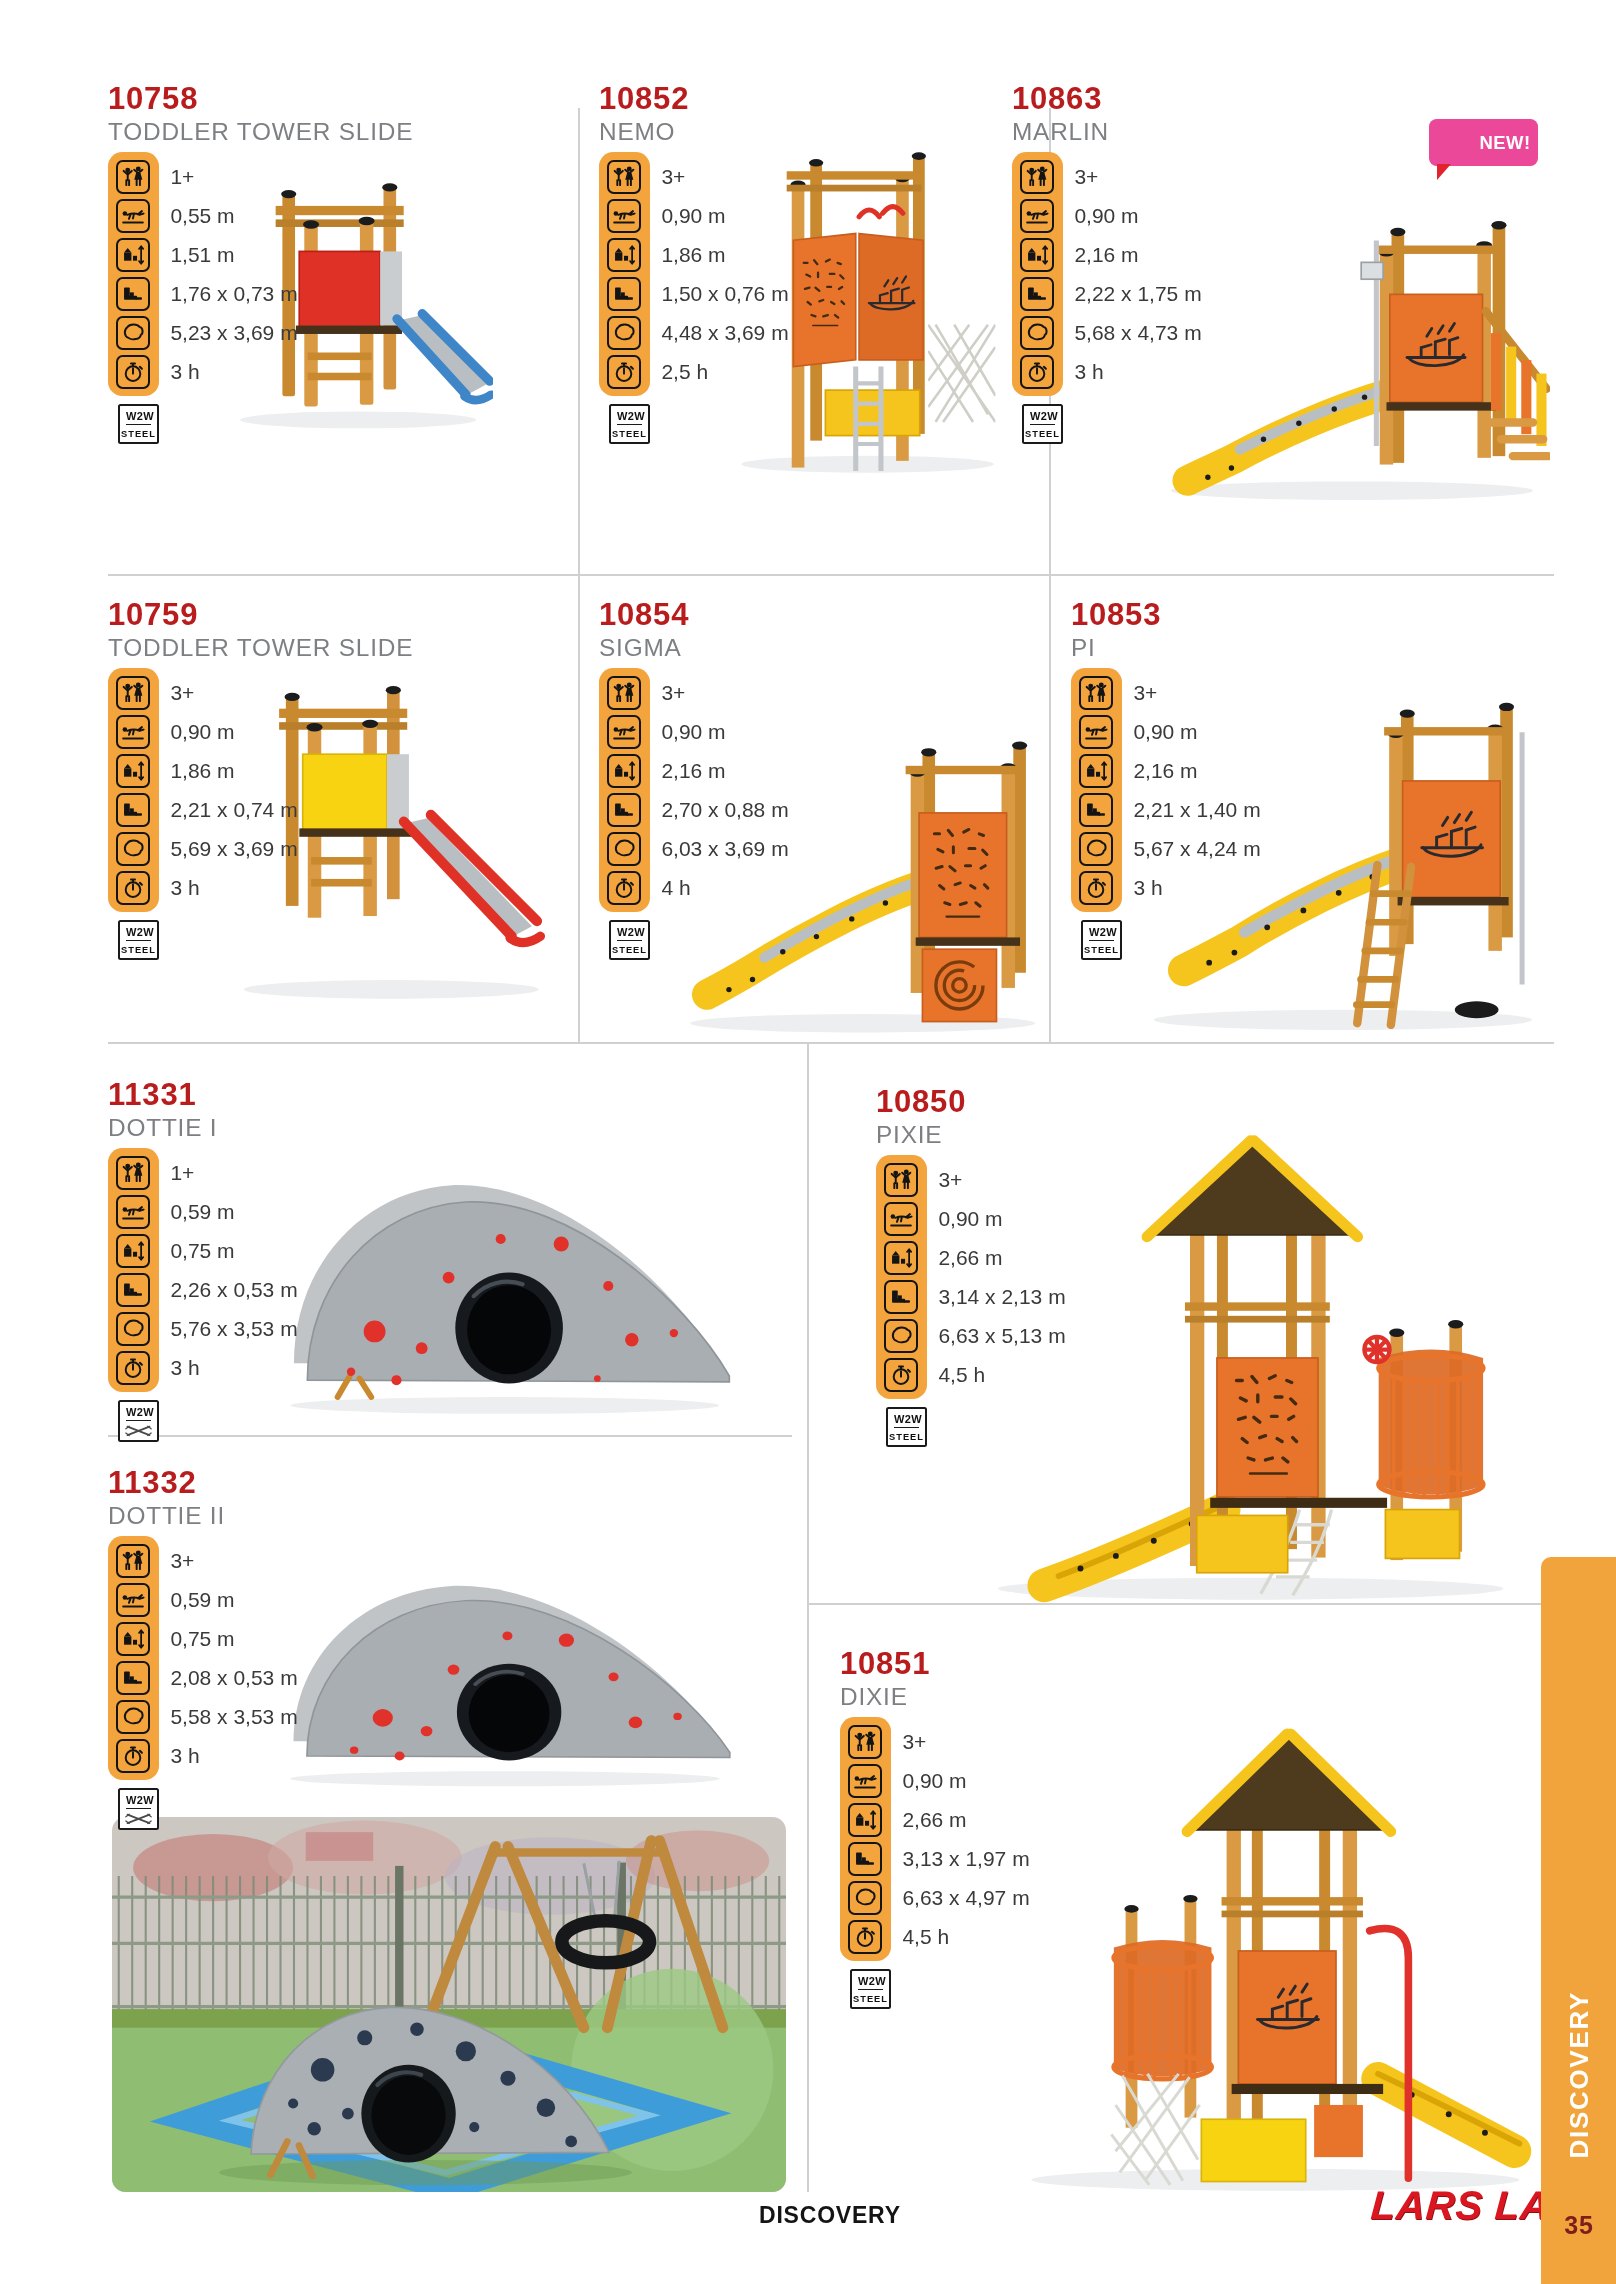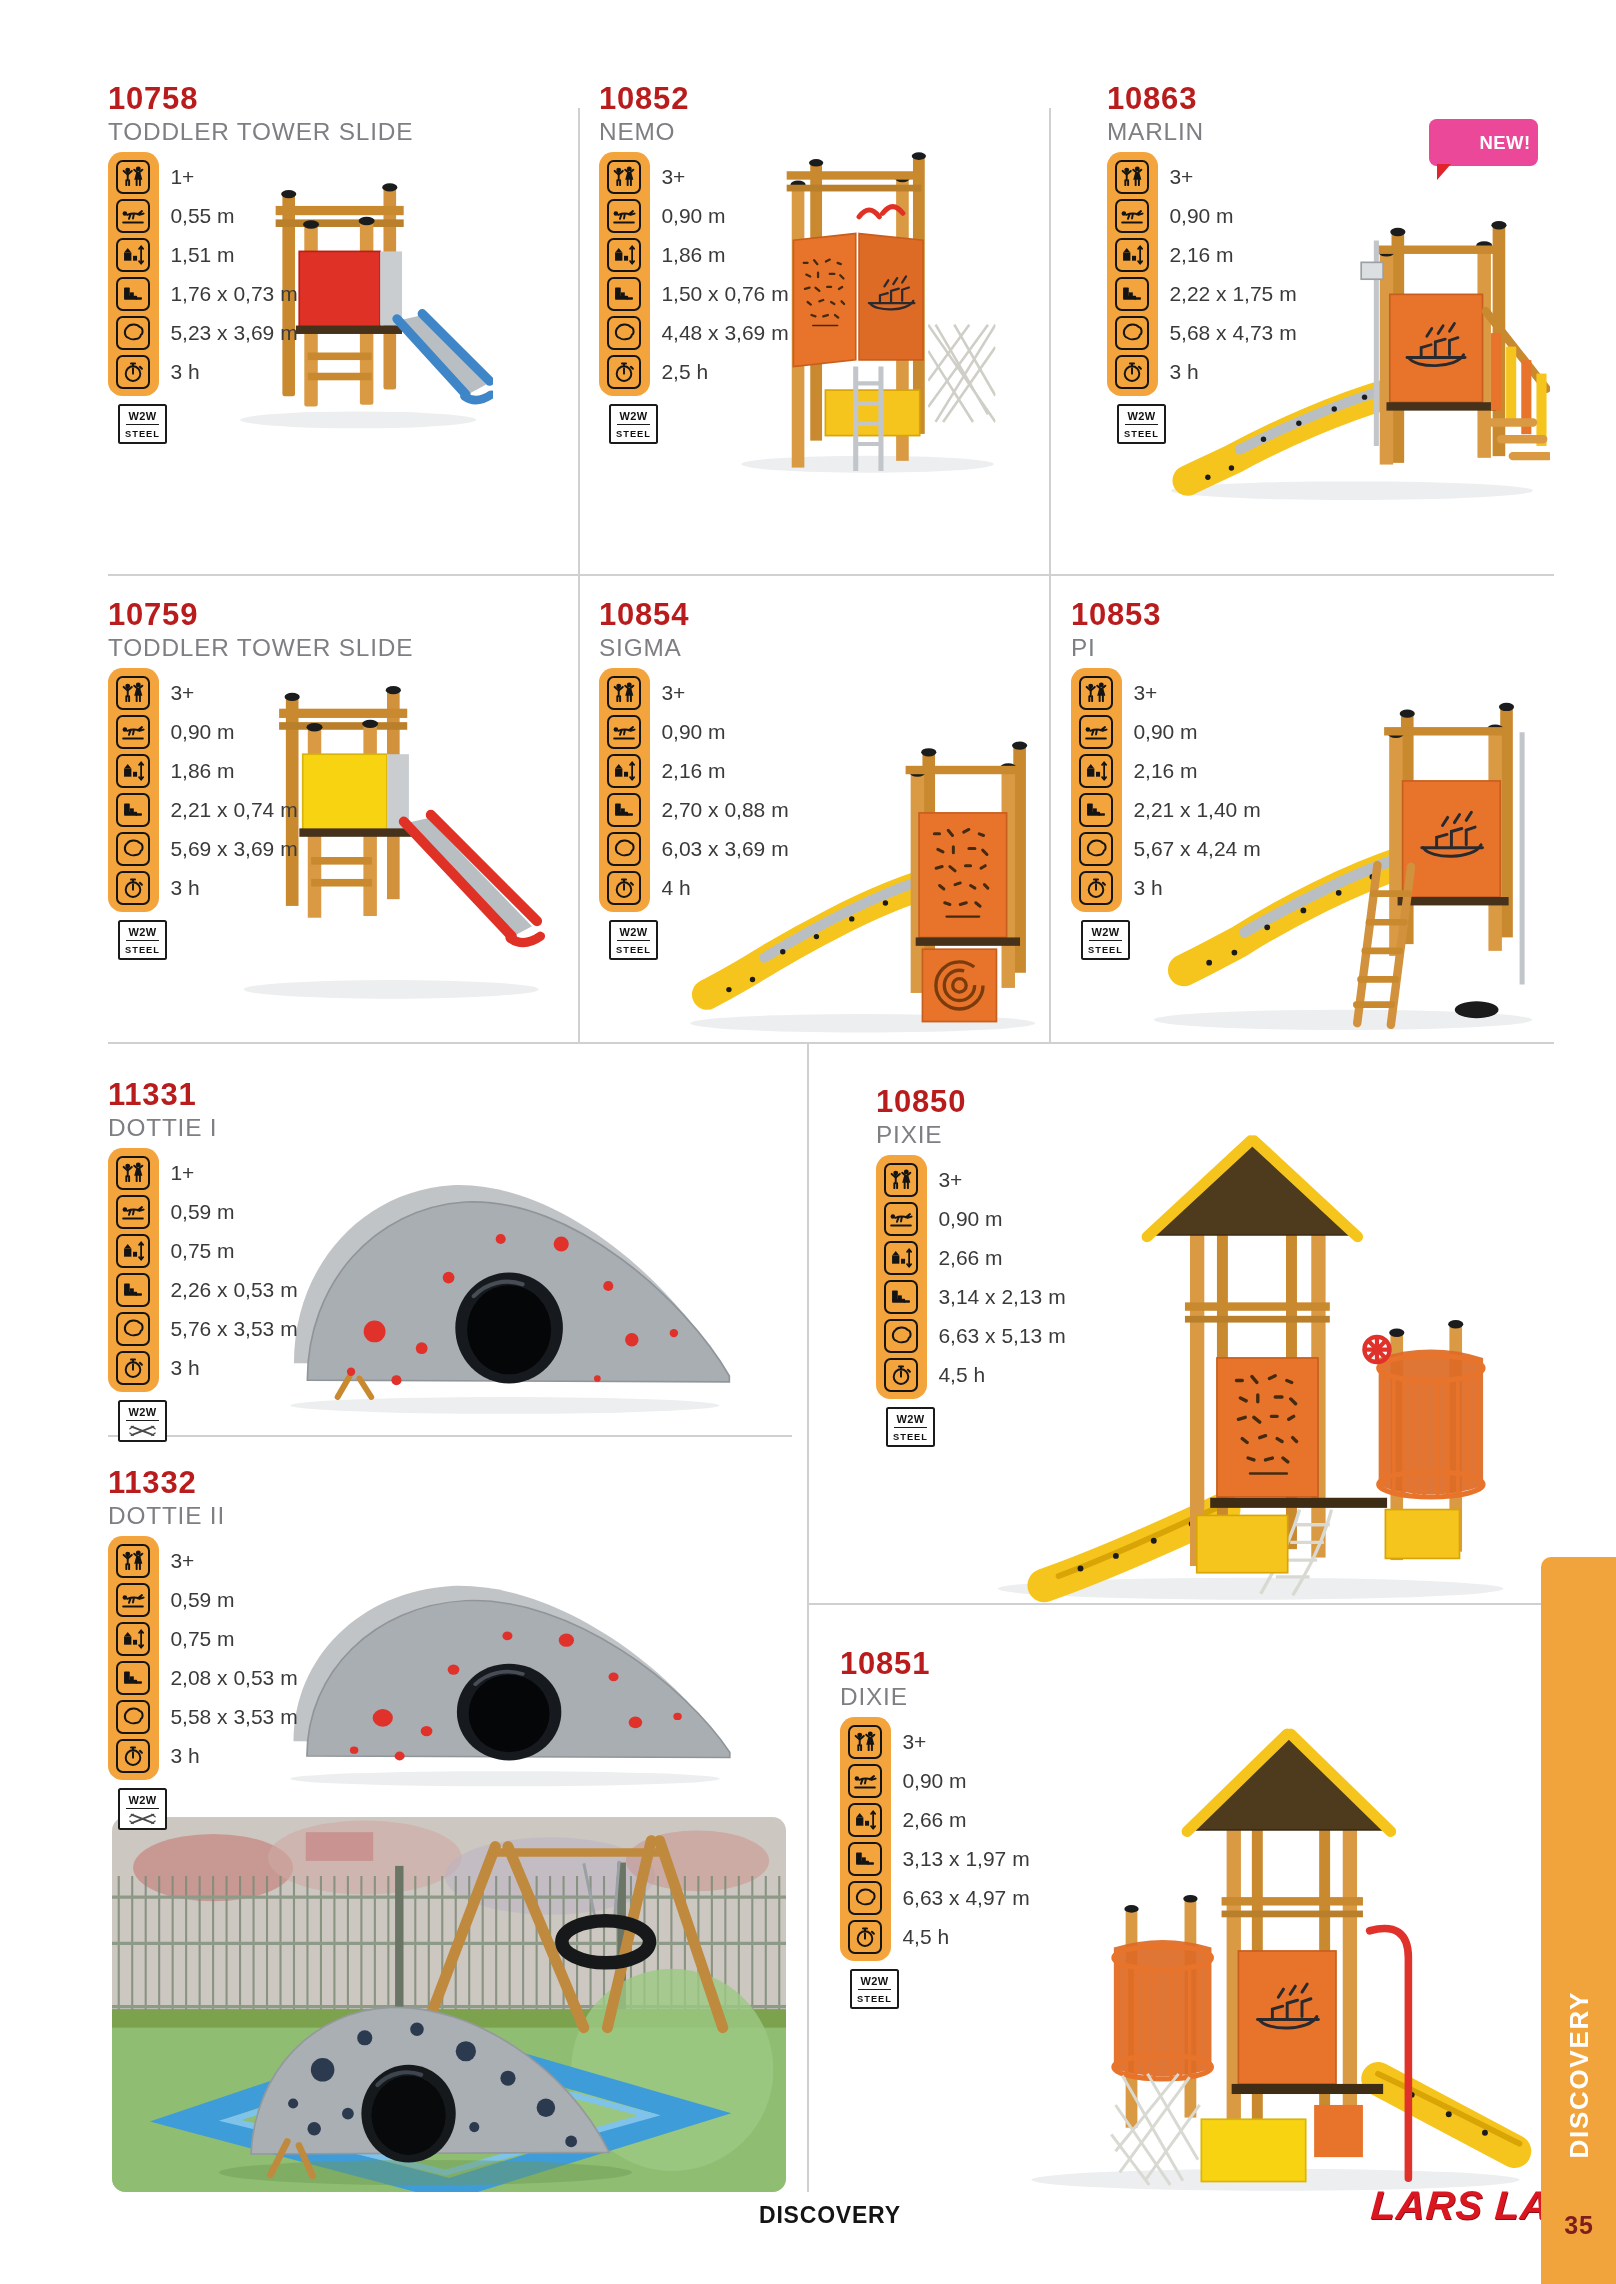--- a/index.html
+++ b/index.html
@@ -12,21 +12,21 @@
   .pnum{font-size:31px;font-weight:bold;color:#b91c1c;letter-spacing:0.8px;line-height:1;}
   .pname{font-size:24.4px;color:#7d7f83;letter-spacing:0.8px;margin-top:5px;line-height:1.05;white-space:nowrap;}
   .specs{position:relative;display:flex;flex-direction:column;gap:5px;margin-top:15px;margin-left:8.4px;width:max-content;}
   .specs::before{content:"";position:absolute;left:-8.4px;top:-7.6px;width:51px;height:calc(100% + 15px);
                  background:#f3a43d;border-radius:14.3px;}
   .spec-row{position:relative;display:flex;align-items:center;gap:20px;height:34px;}
   .tile{width:34px;height:34px;box-sizing:border-box;border:2.1px solid #141414;border-radius:6.7px;
         display:flex;align-items:center;justify-content:center;flex:0 0 auto;}
   .ic{width:26px;height:26px;display:block;}
   .val{font-size:21px;color:#3a3a3b;white-space:nowrap;}
-  .badge{margin-top:15px;margin-left:10px;width:49px;box-sizing:border-box;border:2.1px solid #1a1a1a;
+  .badge{margin-top:15px;margin-left:10px;width:41px;box-sizing:border-box;border:2.1px solid #1a1a1a;
          border-radius:2.5px;background:#fff;text-align:center;padding:4.2px 0 3.4px;}
   .badge .bt{font-size:11px;font-weight:bold;letter-spacing:0.4px;color:#111;
              border-bottom:1.7px solid #1a1a1a;margin:0 5.9px;padding-bottom:2.5px;}
   .badge .bb{font-size:9.3px;font-weight:bold;letter-spacing:1px;color:#111;padding-top:3.4px;}
   .badge .bx{padding-top:3.4px;display:flex;justify-content:center;}
   
   .art{position:absolute;z-index:1;}
   .photo{position:absolute;border-radius:13.5px;overflow:hidden;z-index:2;}
   
   .new-badge{position:absolute;left:1429px;top:119px;width:66px;height:47px;background:#ec4899;
@@ -258,21 +258,21 @@
           </span>
           <span class="val">2,5 h</span>
         </div>
     </div>
     <div class="badge">
         <div class="bt">W2W</div>
         <div class="bb">STEEL</div>
       </div>
   </div>
 
-  <div class="product" style="left:1107px;top:83px">
+  <div class="product" style="left:1012px;top:83px">
     <div class="pnum">10863</div>
     <div class="pname">MARLIN</div>
     <div class="specs">
       <div class="spec-row">
           <span class="tile">
             <svg class="ic" viewBox="0 0 32 32">
               <use href="#ic-age"></use>
             </svg>
           </span>
           <span class="val">3+</span>

